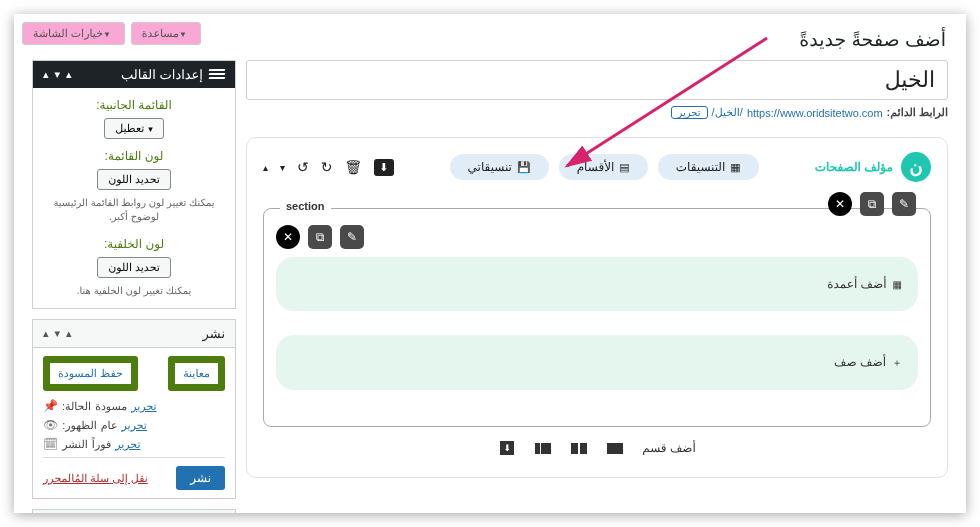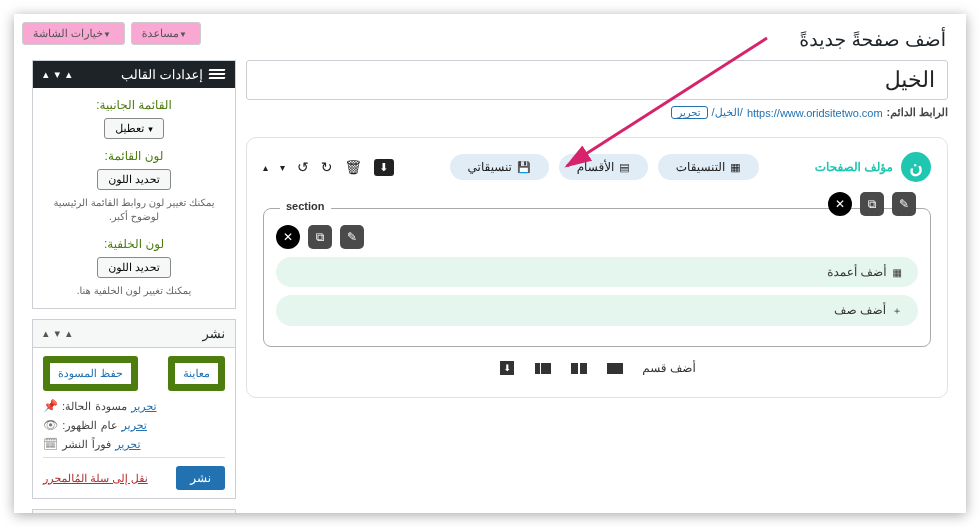--- a/index.html
+++ b/index.html
@@ -40,21 +40,21 @@
 .arrow { position: absolute; pointer-events: none; }
 
 
 .section { margin-top: 26px; border: 1px solid #aaa; border-radius: 8px; padding: 16px 12px 12px; position: relative; }
 .section-legend { position: absolute; top: -9px; left: 16px; background: #fff; padding: 0 6px; font-size: 11px; font-weight: bold; color: #333; }
 .sec-actions { position: absolute; top: -17px; right: 14px; display: flex; gap: 8px; }
 .sec-btn { width: 24px; height: 24px; border-radius: 5px; display: flex; align-items: center; justify-content: center; font-size: 12px; color: #fff; cursor: pointer; }
 .sec-btn.dark { background: #4a4a4a; }
 .sec-btn.x { background: #000; border-radius: 12px; width: 24px; }
 .inner-bar { display: flex; gap: 8px; justify-content: flex-end; margin-bottom: 8px; }
-.row-green { background: #e5f6ee; border-radius: 18px; padding: 8px 16px; font-size: 12px; color: #333; margin-bottom: 8px; text-align: right; cursor: pointer; }
+.row-green { background: #e5f6ee; border-radius: 18px; padding: 20px 16px; font-size: 12px; color: #333; margin-bottom: 24px; text-align: right; cursor: pointer; }
 .row-green .ri { margin-left: 6px; font-size: 10px; }
 
 .add-section-bar { margin-top: 14px; display: flex; align-items: center; justify-content: center; gap: 18px; font-size: 12px; color: #333; }
 .add-section-bar .aicon { width: 18px; height: 14px; display: inline-flex; align-items: center; justify-content: center; cursor: pointer; }
 .ablock { background: #333; }
 .a1 { width: 16px; height: 11px; }
 .a2 { width: 16px; height: 11px; background: linear-gradient(to right,#333 45%, transparent 45% 55%, #333 55%); }
 .a3 { width: 16px; height: 11px; background: linear-gradient(to right,#333 30%, transparent 30% 40%, #333 40% 100%); }
 .a4 { width: 14px; height: 14px; background: #333; color:#fff; font-size:9px; display:flex; align-items:center; justify-content:center;}
 

